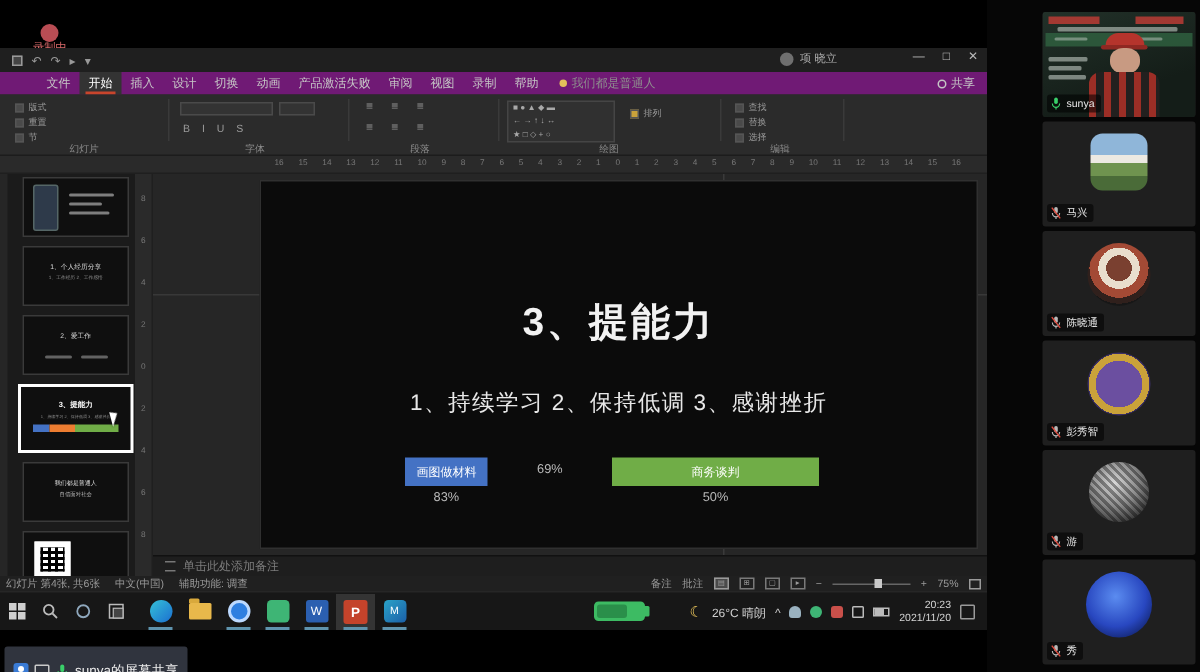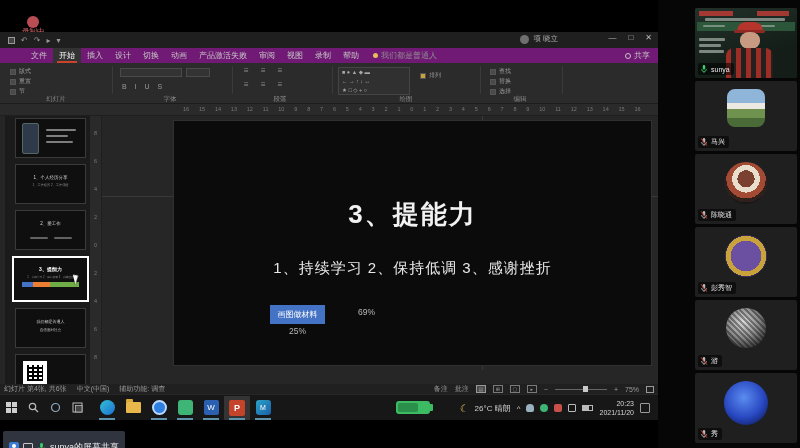--- a/index.html
+++ b/index.html
@@ -341,29 +341,37 @@
 
     <div class="canvas">
       <div class="guide-v"></div>
       <div class="guide-h"></div>
       <div class="slide">
         <div class="s-title">3、提能力</div>
         <div class="s-body">1、持续学习  2、保持低调 3、感谢挫折</div>
         <div id="slide-chart">
             <div class="chart-col" style="width: 20%;">
               <div class="chart-bar" style="background: rgb(68, 114, 196);">画图做材料</div>
-              <div class="chart-pct">25%</div>
+              <div class="chart-pct">83%</div>
             </div>
             <div class="chart-col" style="width: 30%;">
               <div class="chart-pct">69%</div>
             </div>
+            <div class="chart-col" style="width: 50%;">
+              <div class="chart-bar" style="background: rgb(112, 173, 71);">商务谈判</div>
+              <div class="chart-pct">50%</div>
+            </div>
           </div>
       </div>
     </div>
 
+    <div class="notes">
+      <span class="notes-ico"></span>
+      <span>单击此处添加备注</span>
+    </div>
 
     <div class="statusbar">
       <div class="sb-left">
         <span>幻灯片 第4张, 共6张</span>
         <span>中文(中国)</span>
         <span>辅助功能: 调查</span>
       </div>
       <div class="sb-right">
         <span>备注</span>
         <span>批注</span>

